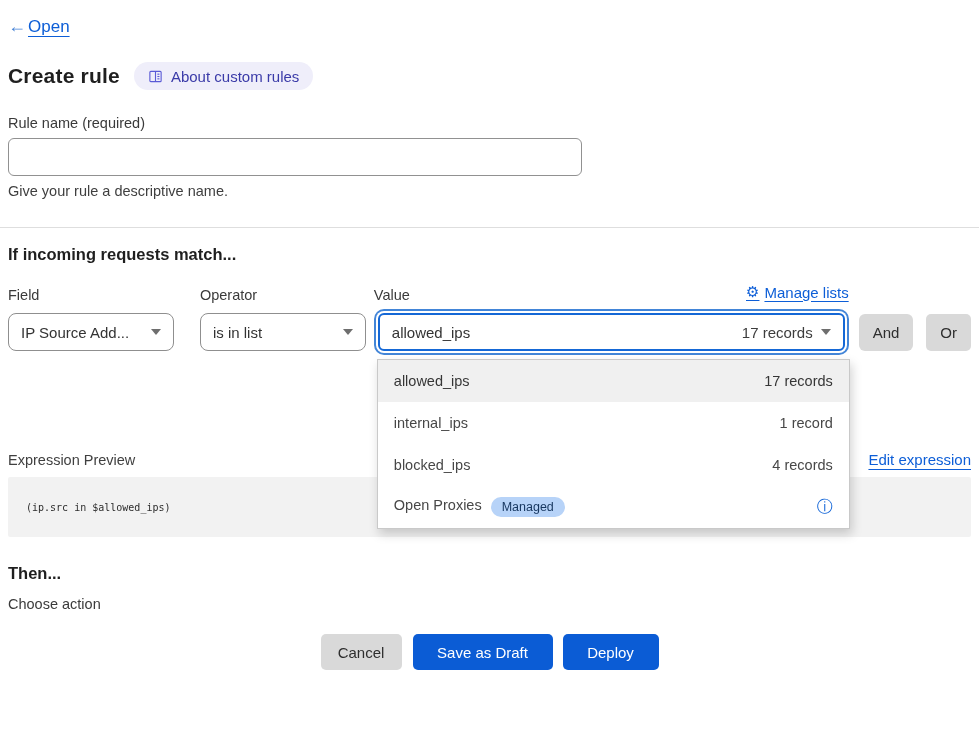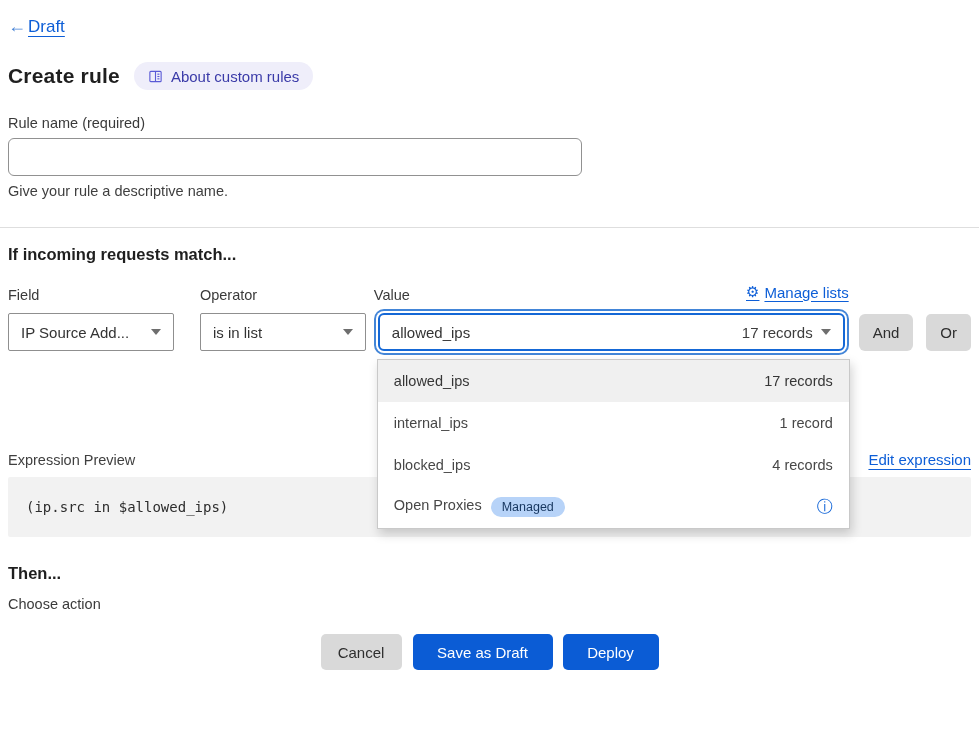--- a/index.html
+++ b/index.html
@@ -54,21 +54,21 @@
   .criteria{display:flex;margin-top:23px;align-items:flex-start;}
   .col-label{font-size:14.5px;color:var(--text-label);height:26px;}
   .col-field{width:167px;}
   .col-operator{width:167px;margin-left:26px;}
   .col-value{width:478px;margin-left:8px;position:relative;}
   .value-head{display:flex;justify-content:space-between;align-items:flex-start;height:26px;}
   .manage-link{color:var(--link-blue);font-size:15px;text-decoration:underline;text-underline-offset:3px;cursor:pointer;display:inline-flex;align-items:center;gap:5px;margin-top:-4px;}
   .gear-icon{font-size:15px;text-decoration:none;display:inline-block;}
 
   .select{
-    height:38px;border:1px solid #8f8f8f;border-radius:2px;background:#fff;
+    height:38px;border:1px solid #8f8f8f;border-radius:8px;background:#fff;
     display:flex;align-items:center;justify-content:space-between;
     padding:0 12px;font-size:15px;color:#333;cursor:pointer;
   }
   .chevron{width:0;height:0;border-left:5px solid transparent;border-right:5px solid transparent;border-top:6px solid #6e6e6e;flex:none;margin-left:8px;}
 
   .value-select{
     margin:0 4px;height:38px;
     border:2px solid var(--focus-blue);border-radius:6px;
     box-shadow:0 0 0 2px #ffffff,0 0 0 4px #4285d8;
     display:flex;align-items:center;justify-content:space-between;
@@ -105,21 +105,21 @@
   .info-icon{color:#1064d8;font-size:16px;cursor:pointer;line-height:1;}
 
   
   .expr-head{margin-top:100px;display:flex;justify-content:space-between;align-items:flex-end;}
   .expr-label{font-size:14.5px;color:#3f3f3f;}
   .edit-link{color:var(--link-blue);font-size:15px;text-decoration:underline;text-underline-offset:4px;cursor:pointer;}
   .code-box{
     margin-top:9px;height:60px;background:#f2f2f2;border-radius:2px;
     display:flex;align-items:center;padding:0 18px;
   }
-  .code-text{font-family:"DejaVu Sans Mono","Liberation Mono",monospace;font-size:14px;color:#2d2d2d;}
+  .code-text{font-family:"DejaVu Sans Mono","Liberation Mono",monospace;font-size:10px;color:#2d2d2d;}
 
   
   .then-heading{margin-top:27px;font-size:16.5px;font-weight:700;color:#1f1f1f;}
   .action-label{margin-top:13px;font-size:14.5px;color:var(--text-label);}
   .action-select{margin-top:6px;width:335px;height:36px;}
   .placeholder{color:#8c8c8c;}
 
   
   .footer{margin-top:22px;display:flex;justify-content:center;align-items:center;}
   .cancel-btn{width:81px;height:36px;}
@@ -127,21 +127,21 @@
   .deploy-btn{width:96px;height:36px;margin-left:10px;}
 </style>
 </head>
 <body>
 
 <div class="page">
 
   <div class="back-row">
     <a class="back-link">
       <span class="back-arrow">←</span>
-        <span class="back-text">Draft</span>
+        <span class="back-text">Open</span>
     </a>
   </div>
 
   <div class="title-row">
     <h1 class="page-title">Create rule</h1>
     <span class="about-badge">
       <span class="book-icon">
         <svg width="15" height="15" viewBox="0 0 16 16" fill="none" stroke="#5b5bd6" stroke-width="1.2">
           <rect x="2" y="2.5" width="12" height="11" rx="1"></rect>
           <line x1="8" y1="2.5" x2="8" y2="13.5"></line>

